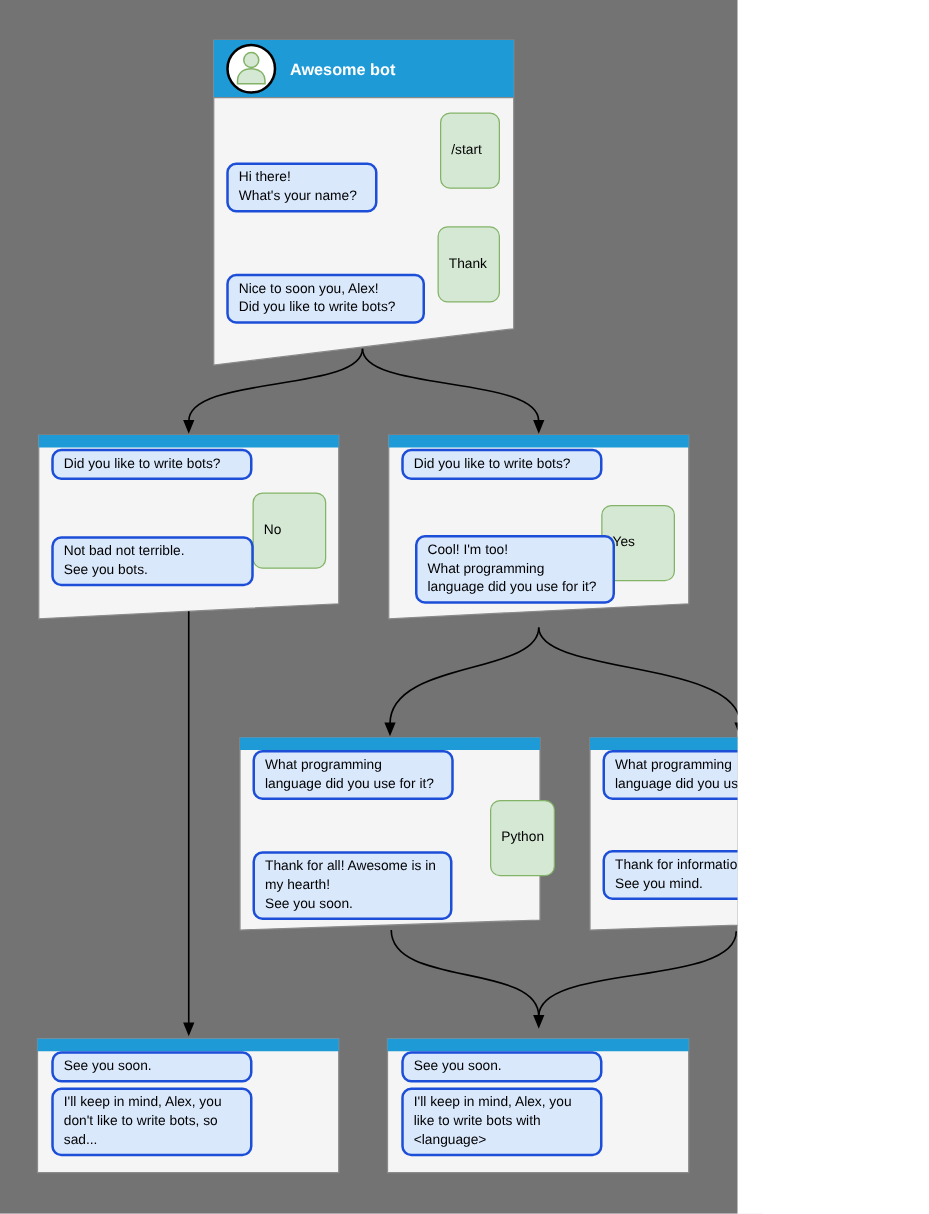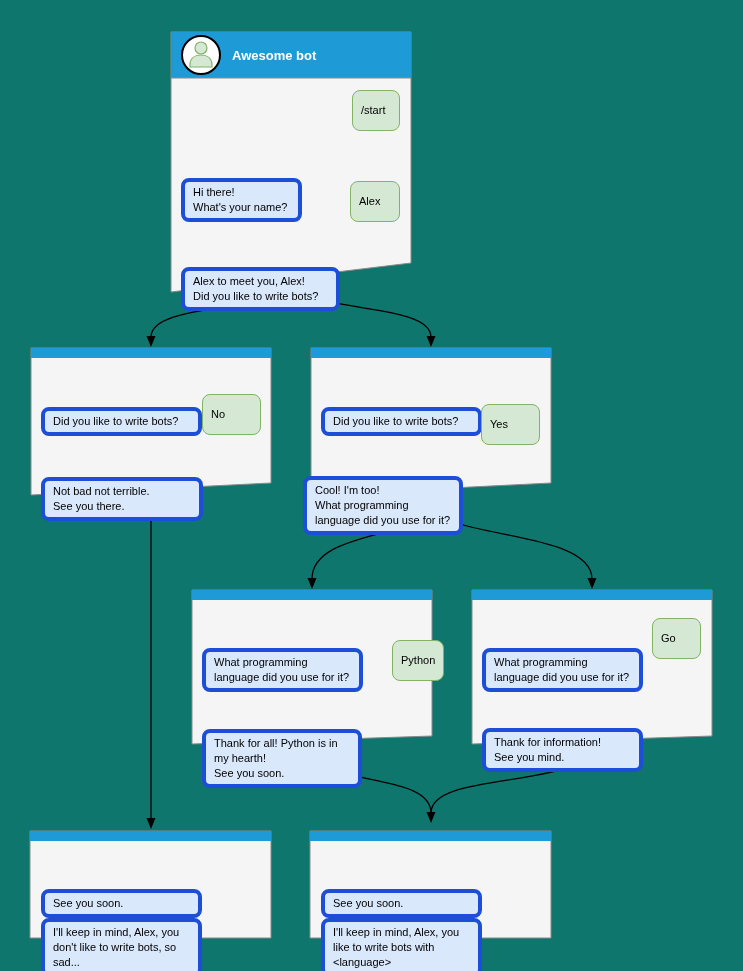--- a/index.html
+++ b/index.html
@@ -1,44 +1,43 @@
 <!DOCTYPE html>
 <html><head>
 <meta charset="utf-8">
 <style>
   html,body { margin:0; padding:0; background:#ffffff; }
   #canvas {
     position: relative;
-    width: 743px;
+    width: 590px;
     height: 971px;
     font-family: "Liberation Sans", "DejaVu Sans", sans-serif;
     overflow: hidden;
-    background:#0f766e;
+    background:#737373;
   }
   #shapes { position:absolute; left:0; top:0; }
   .bubble {
     position: absolute;
     box-sizing: border-box;
     font-size: 11px;
     line-height: 15px;
     color: #000;
     white-space: pre-line;
     border-radius: 8px;
     z-index: 2;
   }
   .bot {
     background: #dae8fc;
-    border: 4px solid #1d4ed8;
+    border: 2px solid #1d4ed8;
     padding: 3px 8px;
-    margin-top: 48px;
   }
   .user {
     background: #d5e8d4;
     border: 1px solid #82b366;
-    padding: 12px 8px;
+    padding: 22px 8px;
   }
   .win-title {
     position: absolute;
     left: 232px;
     top: 48px;
     color: #ffffff;
     font-size: 13px;
     font-weight: bold;
     z-index: 2;
   }
@@ -93,39 +92,39 @@
       <polygon points="587.5,578 596.5,578 592,589"></polygon>
       <polygon points="146.5,818 155.5,818 151,829"></polygon>
       <polygon points="426.5,812 435.5,812 431,823"></polygon>
     </g>
   </svg>
 
   <div class="win-title">Awesome bot</div>
   <div class="bubble user" style="left:352px;top:90px;width:48px">/start</div>
   <div class="bubble bot" style="left:181px;top:130px;width:121px">Hi there!
 What's your name?</div>
-  <div class="bubble user" style="left:350px;top:181px;width:50px">Alex</div>
-  <div class="bubble bot" style="left:181px;top:219px;width:159px">Alex to meet you, Alex!
+  <div class="bubble user" style="left:350px;top:181px;width:50px">Thank</div>
+  <div class="bubble bot" style="left:181px;top:219px;width:159px">Nice to soon you, Alex!
 Did you like to write bots?</div>
 
   <div class="bubble bot" style="left:41px;top:359px;width:161px">Did you like to write bots?</div>
   <div class="bubble user" style="left:202px;top:394px;width:59px">No</div>
   <div class="bubble bot" style="left:41px;top:429px;width:162px">Not bad not terrible.
-See you there.</div>
+See you bots.</div>
 
   <div class="bubble bot" style="left:321px;top:359px;width:161px">Did you like to write bots?</div>
   <div class="bubble user" style="left:481px;top:404px;width:59px">Yes</div>
-  <div class="bubble bot" style="left:303px;top:428px;width:160px">Cool! I'm too!
+  <div class="bubble bot" style="left:332px;top:428px;width:160px">Cool! I'm too!
 What programming
 language did you use for it?</div>
 
   <div class="bubble bot" style="left:202px;top:600px;width:161px">What programming
 language did you use for it?</div>
   <div class="bubble user" style="left:392px;top:640px;width:52px">Python</div>
-  <div class="bubble bot" style="left:202px;top:681px;width:160px">Thank for all! Python is in
+  <div class="bubble bot" style="left:202px;top:681px;width:160px">Thank for all! Awesome is in
 my hearth!
 See you soon.</div>
 
   <div class="bubble bot" style="left:482px;top:600px;width:161px">What programming
 language did you use for it?</div>
   <div class="bubble user" style="left:652px;top:618px;width:49px">Go</div>
   <div class="bubble bot" style="left:482px;top:680px;width:161px">Thank for information!
 See you mind.</div>
 
   <div class="bubble bot" style="left:41px;top:841px;width:161px">See you soon.</div>

